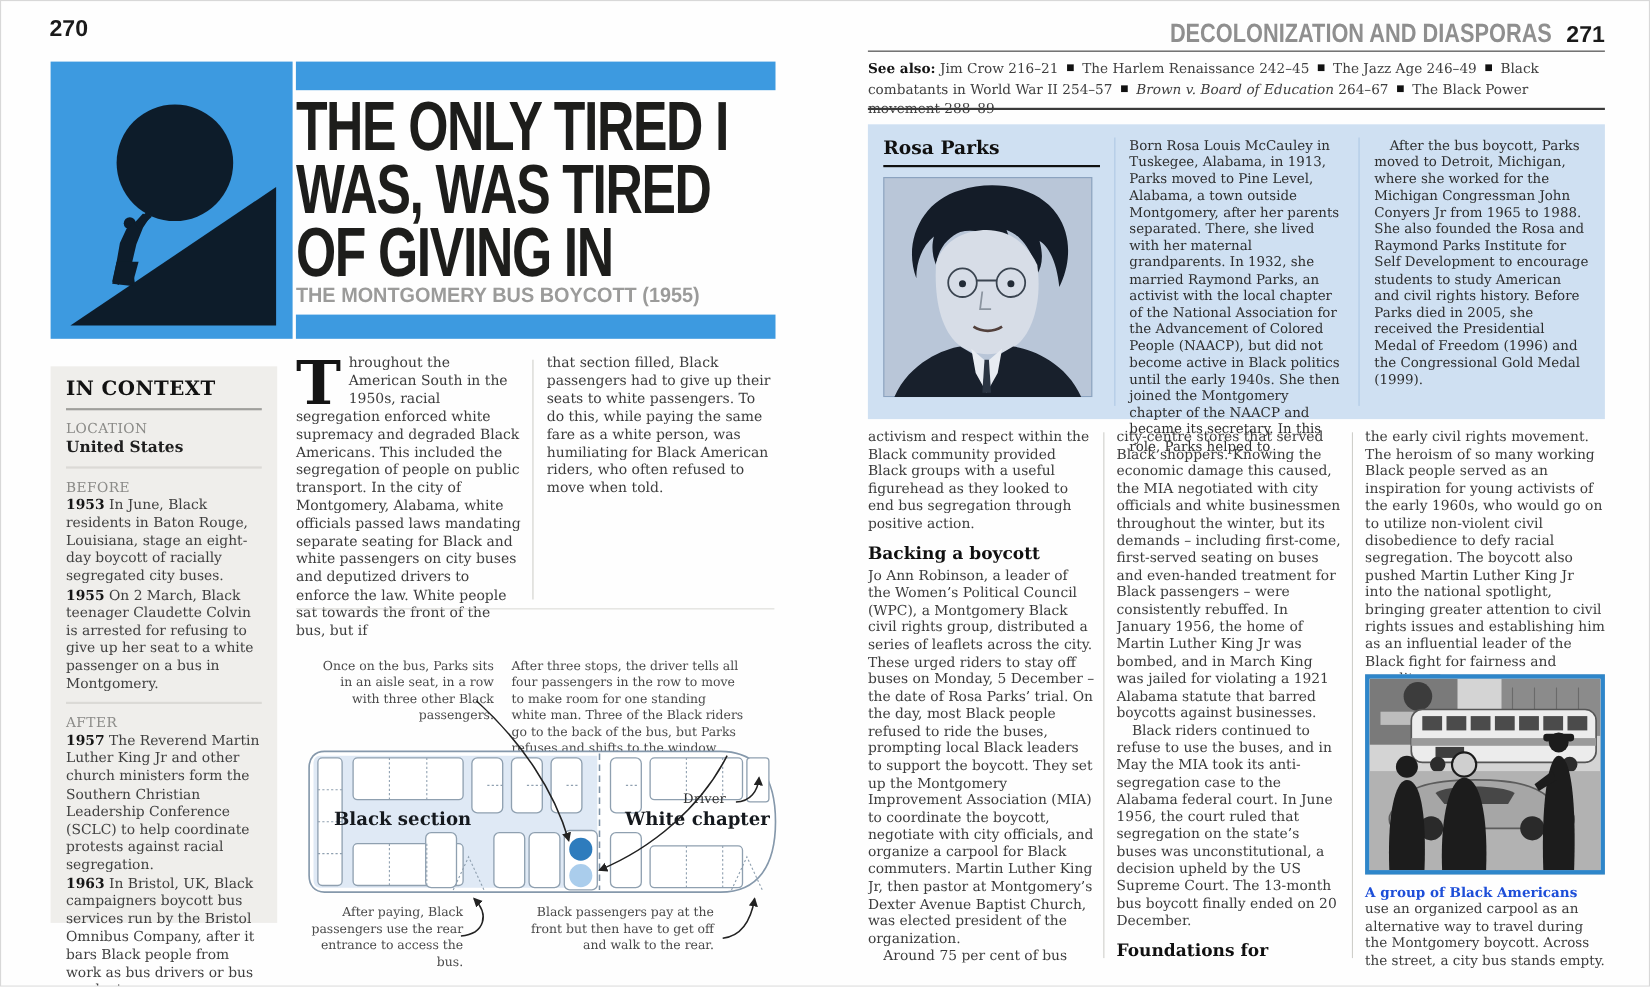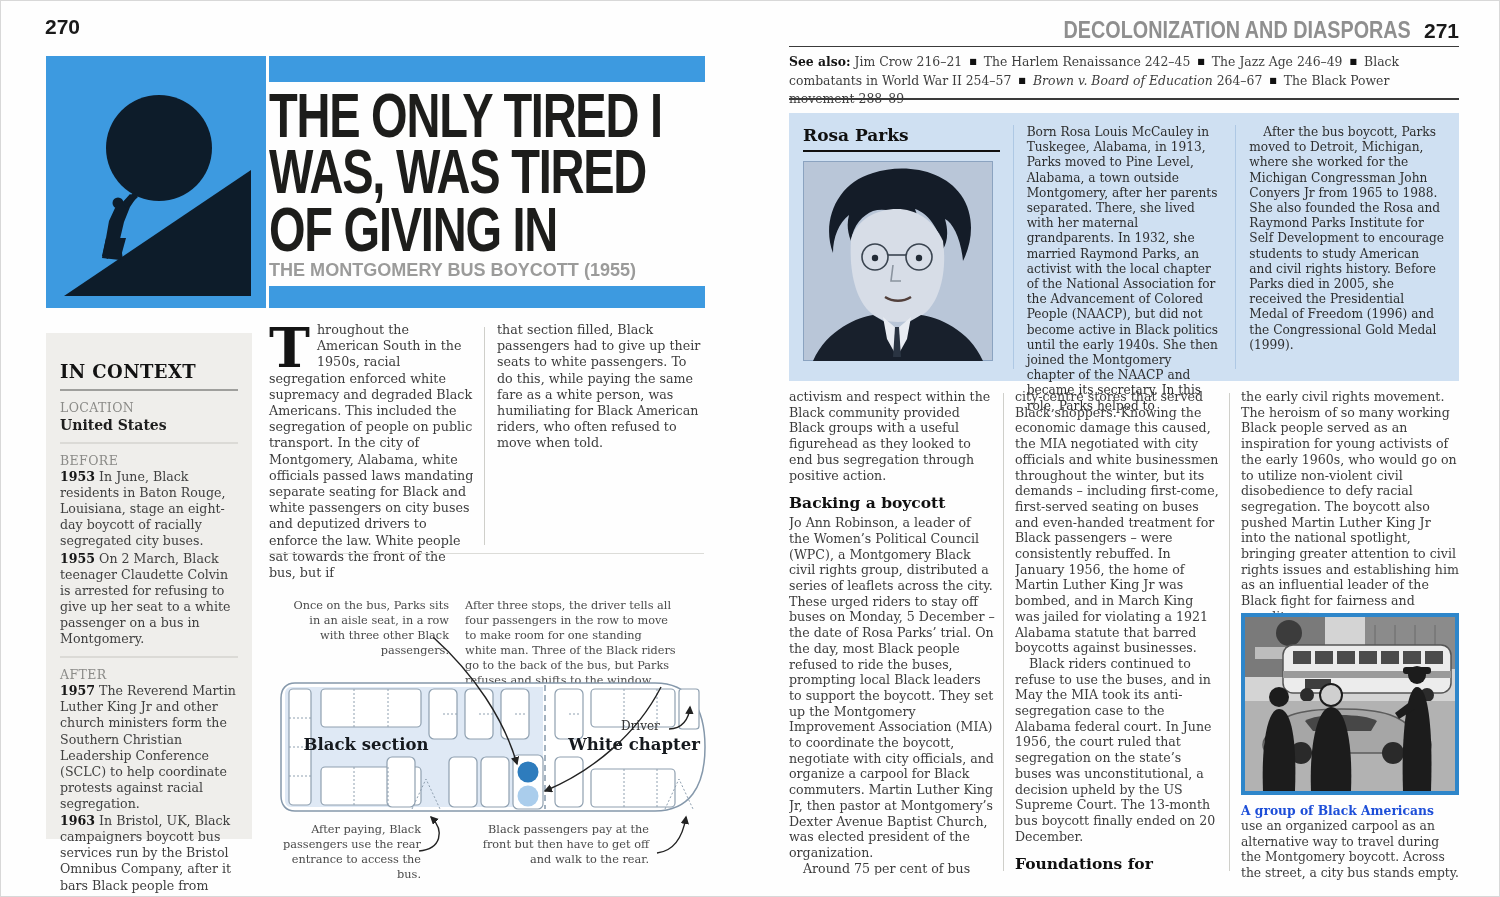--- a/index.html
+++ b/index.html
@@ -25,21 +25,21 @@
     letter-spacing:-1.5px; color:#1d1d1b;
     transform:scale(0.84,1.13); transform-origin:0 0;
   }
   #subtitle {
     left:268px; top:258px; width:470px;
     font:700 19px "Liberation Sans", sans-serif; color:#9b9b9a;
     transform:scale(0.95,1); transform-origin:0 0; letter-spacing:0;
   }
 
   
-  #sidebar { left:45px; top:332px; width:206px; height:506px; background:#efeeeb; padding:28px 14px; }
+  #sidebar { left:45px; top:332px; width:206px; height:506px; background:#efeeeb; padding:10px 14px; }
   #sidebar h2 { font:700 18px "DejaVu Serif", serif; color:#121212; letter-spacing:0.4px; padding-bottom:7px; border-bottom:2px solid #9f9f9c; }
   .side-label { font:12.5px "DejaVu Serif", serif; color:#8b8b88; letter-spacing:0.4px; margin-top:9px; }
   .side-value { font:700 14px "DejaVu Serif", serif; color:#1e1e1e; margin-top:2px; padding-bottom:9px; border-bottom:2px solid #dbdad6; }
   .side-rule { border-bottom:2px solid #dbdad6; }
   #sidebar p { font:12.6px/1.28 "DejaVu Serif", serif; color:#3f3f3f; margin-top:1px; }
   #sidebar p b { color:#161616; }
   .side-sec { padding-bottom:9px; }
 
   
   .bodytext { font:12.7px/16.2px "DejaVu Serif", serif; color:#3c3c3c; }

